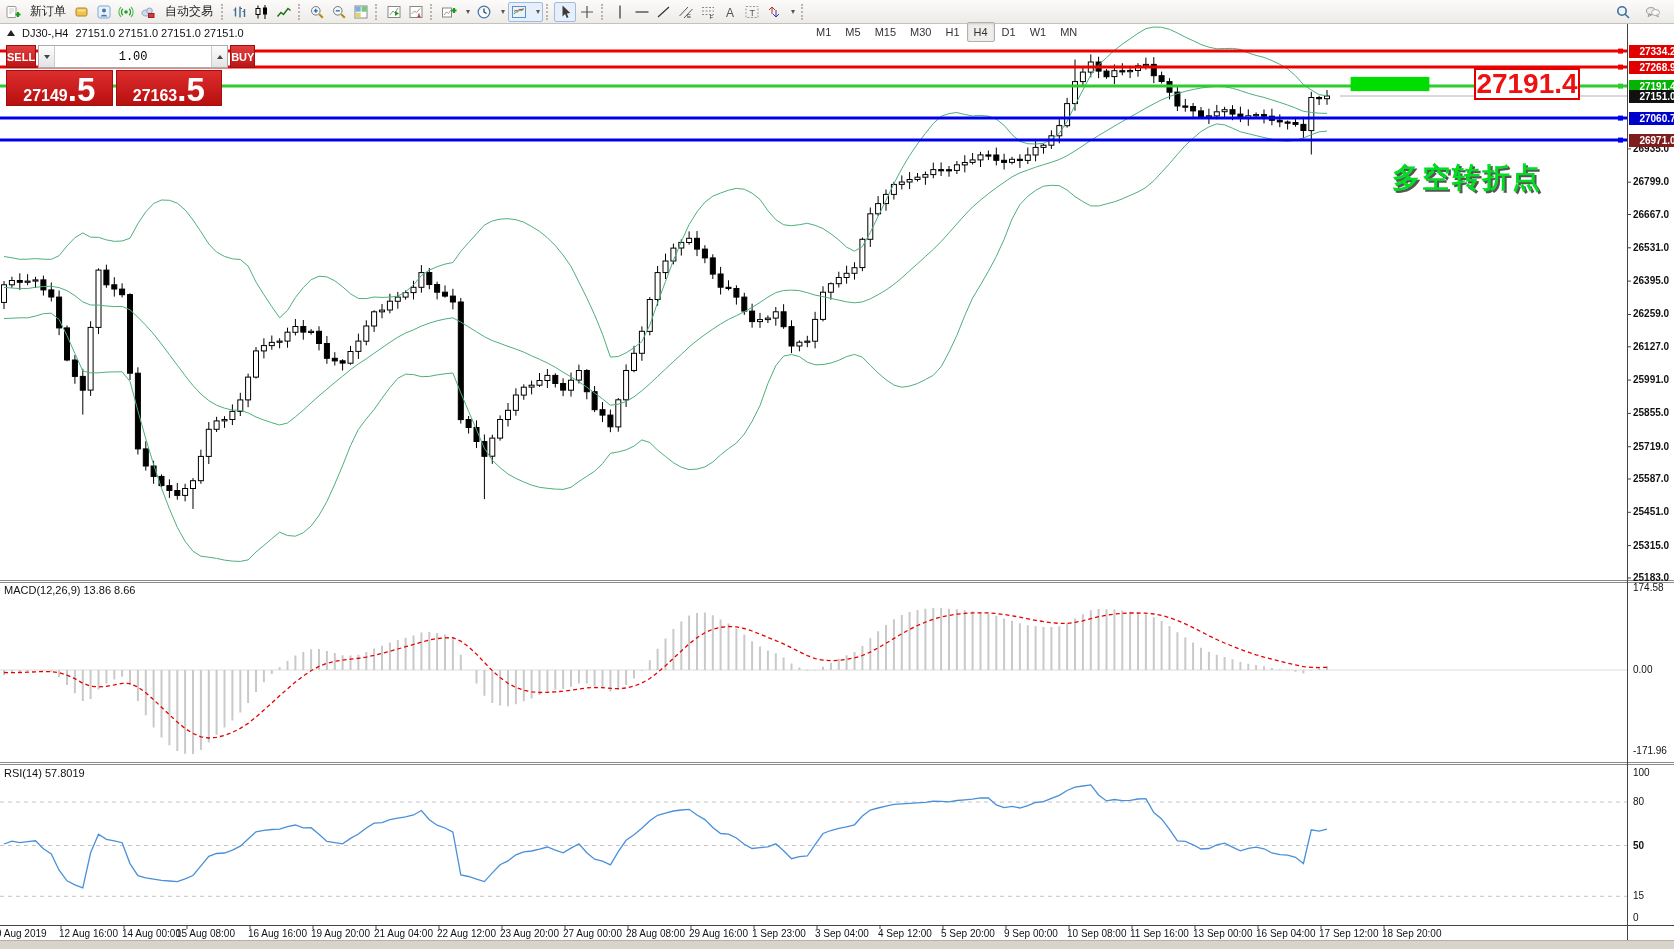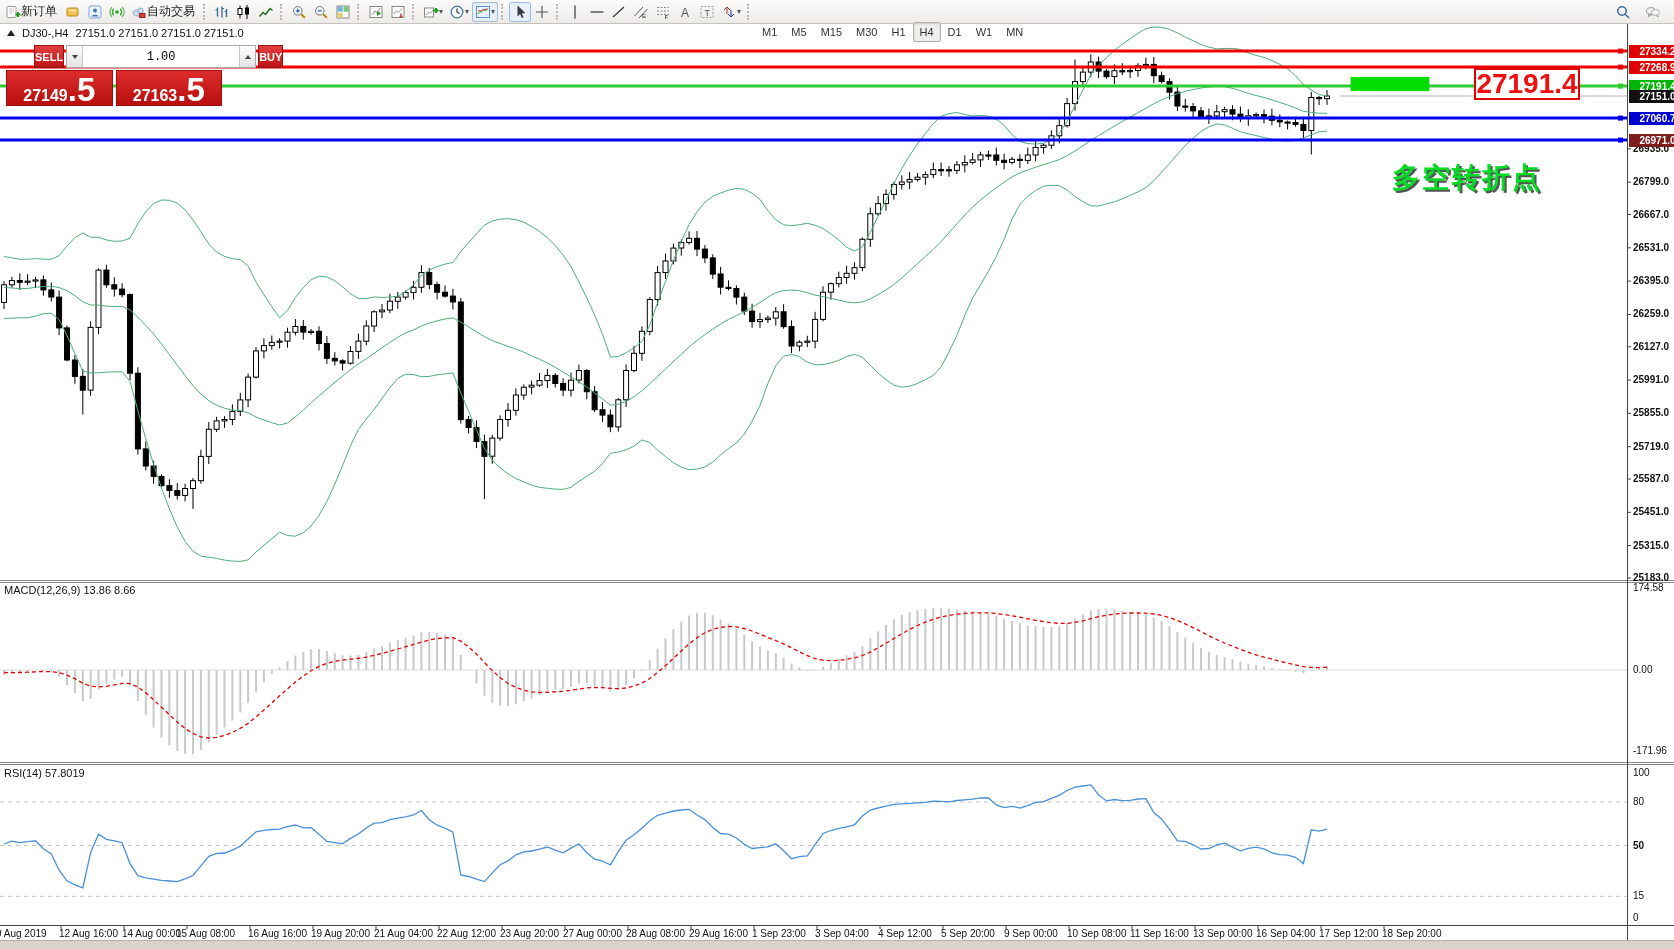--- a/index.html
+++ b/index.html
@@ -3,38 +3,38 @@
 <meta charset="utf-8">
 <style>
   html,body{margin:0;padding:0;background:#f0efee;}
   .app{position:relative;width:1674px;height:949px;background:#ffffff;
        font-family:"Liberation Sans",sans-serif;overflow:hidden;}
   
   .toolbar{position:absolute;top:0;left:0;right:0;height:23px;
     background:linear-gradient(#fcfbfa,#edebe8);border-bottom:1px solid #c5c2bd;
     display:flex;align-items:center;padding:0 2px;z-index:30;}
   .tbtn{height:20px;min-width:22px;display:flex;align-items:center;justify-content:center;
-    border:1px solid transparent;border-radius:2px;gap:0;padding:0 2px;box-sizing:border-box;}
+    border:1px solid transparent;border-radius:2px;gap:9px;padding:0 2px;box-sizing:border-box;}
   .tbtn.active{background:#e7f0fa;border-color:#9ebcdc;}
   .tblabel{font-size:12px;color:#222;padding-right:2px;white-space:nowrap;}
   .tbi{width:16px;height:16px;flex:0 0 16px;}
   .dd{font-size:8px;color:#555;}
   .grip{width:3px;height:16px;border-left:2px dotted #bab6af;margin:0 3px;flex:0 0 3px;}
   .tf{font-size:11px;color:#333;padding:0 6px;height:18px;display:flex;align-items:center;
     border:1px solid transparent;border-radius:2px;margin-top:40px;}
   .tf.active{background:#efeeec;border-color:#b4b0a8;box-shadow:inset 0 1px 2px rgba(0,0,0,.15);}
   .tb-right{margin-left:auto;display:flex;gap:8px;padding-right:8px;align-items:center;}
   
   svg.plot{position:absolute;left:0;top:0;z-index:1;}
   .hdr{position:absolute;left:7px;top:27px;font-size:11px;color:#111;z-index:5;
     display:flex;gap:7px;align-items:center;}
   .tri{width:0;height:0;border-left:4px solid transparent;border-right:4px solid transparent;
     border-bottom:6px solid #222;}
   .panel{position:absolute;left:6px;top:45px;width:216px;z-index:6;}
-  .prow1{display:flex;height:23px;margin-left:28px;}
+  .prow1{display:flex;height:23px;}
   .btn-sell,.btn-buy{width:52px;background:linear-gradient(#e24040,#bd1414);color:#fff;
     font-size:11px;font-weight:bold;display:flex;align-items:center;justify-content:center;
     border:1px solid #9d0f0f;box-sizing:border-box;cursor:pointer;}
   .spin{flex:1;display:flex;border:1px solid #ababab;background:#fff;margin:0 2px;box-sizing:border-box;}
   .spbtn{width:15px;display:flex;align-items:center;justify-content:center;
     background:linear-gradient(#fdfdfd,#e3e3e3);cursor:pointer;}
   .spbtn.l{border-right:1px solid #ccc;} .spbtn.r{border-left:1px solid #ccc;}
   .arr-d{width:0;height:0;border-left:3.5px solid transparent;border-right:3.5px solid transparent;border-top:4px solid #444;}
   .arr-u{width:0;height:0;border-left:3.5px solid transparent;border-right:3.5px solid transparent;border-bottom:4px solid #444;}
   .vol{flex:1;border:0;text-align:center;font-size:12px;min-width:40px;outline:none;

